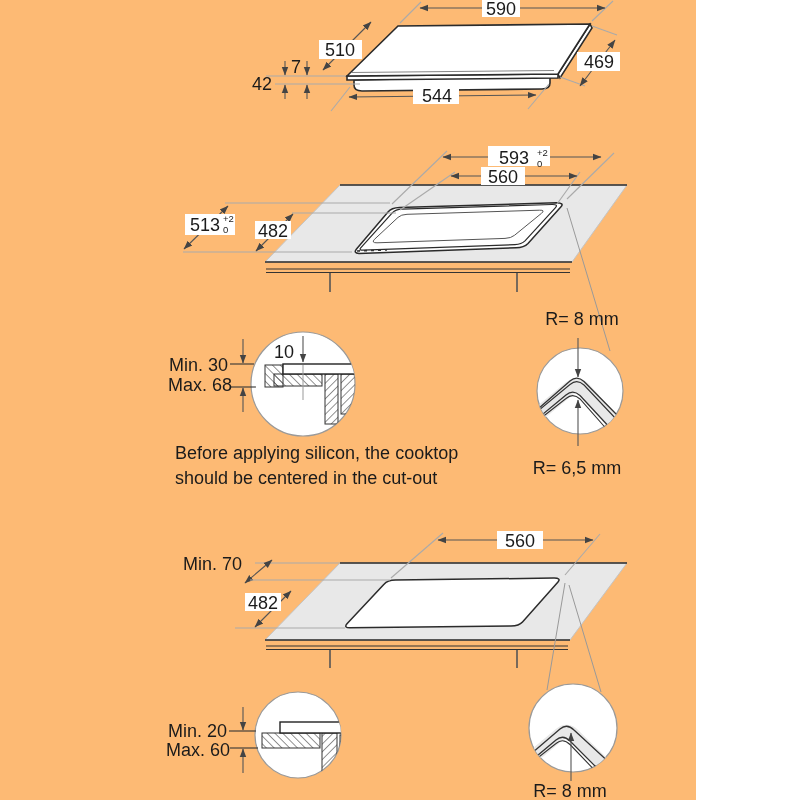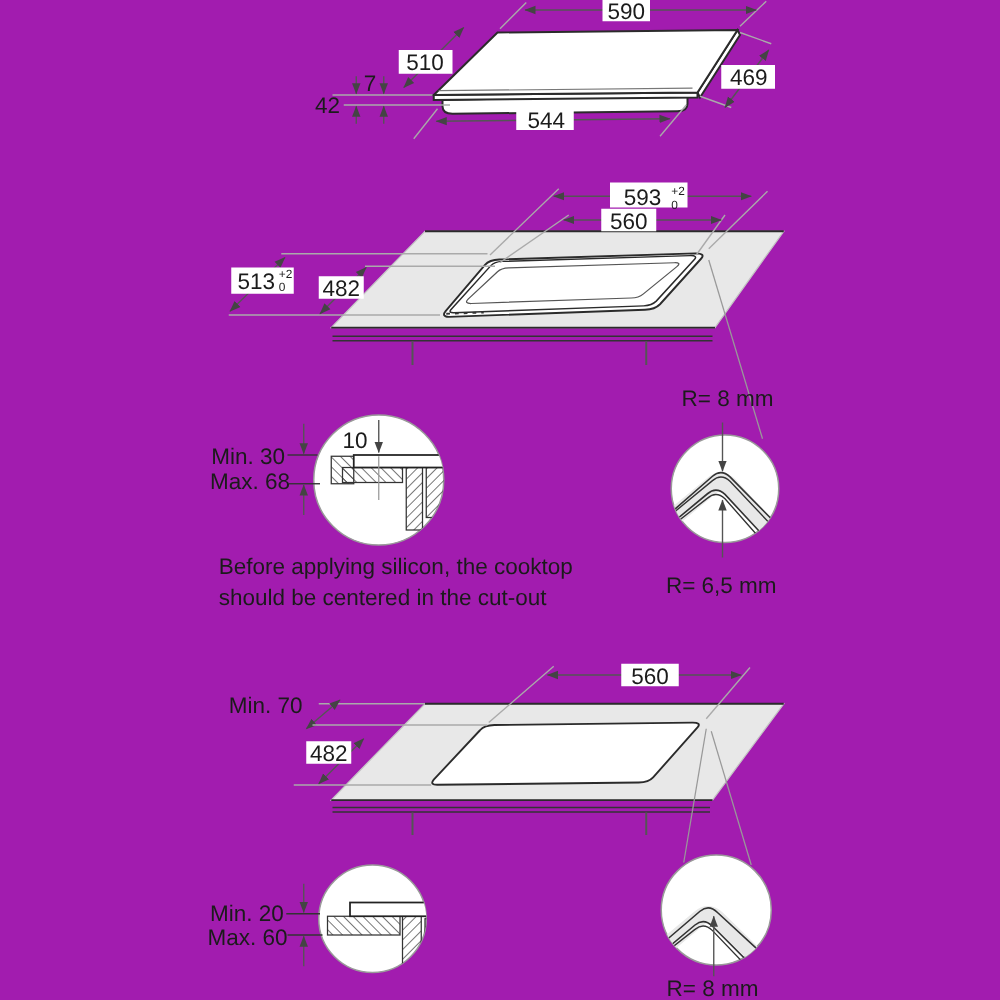--- a/index.html
+++ b/index.html
@@ -1,16 +1,16 @@
 <!DOCTYPE html>
 <html><head>
 <meta charset="utf-8">
 <style>
   html,body{margin:0;padding:0;background:#ffffff;}
-  .stage{width:800px;height:800px;position:relative;background:#a21caf;}
+  .stage{width:696px;height:800px;position:relative;background:#fdba74;}
   svg{display:block;font-family:"Liberation Sans", sans-serif;}
   text{fill:#1b1b1b;font-size:18px;}
   text.tol{font-size:9.5px;}
   .outline{stroke:#2b2b2b;stroke-width:1.6;fill:#fff;}
   .dim{stroke:#555;stroke-width:1.1;fill:none;}
   .ref{stroke:#aaaaaa;stroke-width:1.1;fill:none;}
   .leader{stroke:#999;stroke-width:1;fill:none;}
   .hatchbox{stroke:#333;stroke-width:1;}
   .circle{fill:#fff;stroke:#9a9a9a;stroke-width:1.2;}
 </style>

